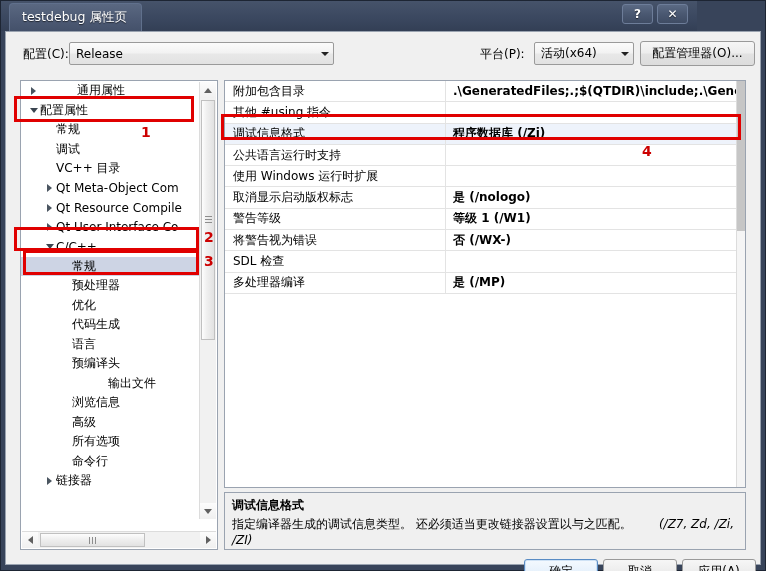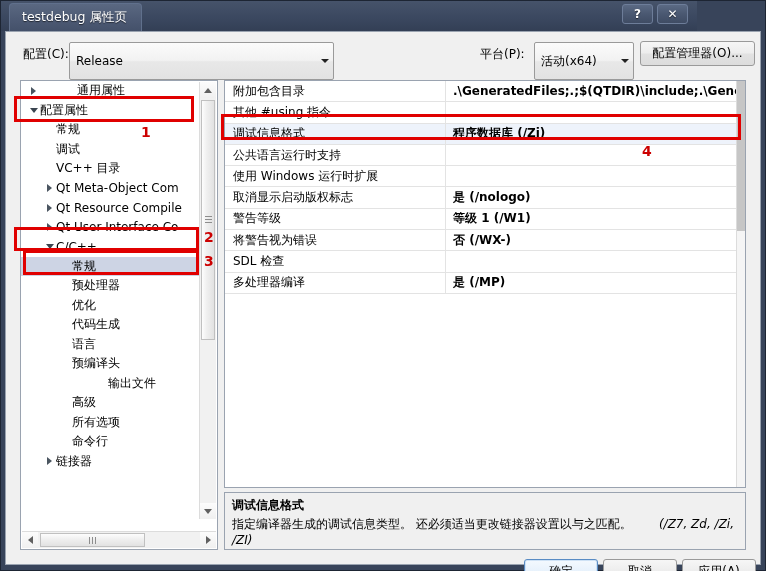--- a/index.html
+++ b/index.html
@@ -92,21 +92,21 @@
     color: #000;
     top: 14px;
     white-space: nowrap;
   }
   #lbl-config { left: 17px; }
   #lbl-platform { left: 474px; }
 
   .combo {
     position: absolute;
     top: 10px;
-    height: 38px;
+    height: 23px;
     background: linear-gradient(180deg, #fbfbfb 0%, #f2f2f2 48%, #e8e8e8 52%, #e2e2e2 100%);
     border: 1px solid #9a9a9a;
     border-radius: 2px;
     box-sizing: border-box;
     display: flex;
     align-items: center;
     cursor: default;
   }
   .combo .combo-text {
     padding-left: 6px;
@@ -517,20 +517,24 @@
           <div class="tree-item" style="padding-left: 38px; align-items: center;">
             <span class="tw"></span>
             <span class="tree-label">预编译头</span>
           </div>
           <div class="tree-item" style="padding-left: 38px; margin-left: 36px;">
             <span class="tw"></span>
             <span class="tree-label">输出文件</span>
           </div>
           <div class="tree-item" style="padding-left: 38px;">
             <span class="tw"></span>
+            <span class="tree-label">浏览信息</span>
+          </div>
+          <div class="tree-item" style="padding-left: 38px;">
+            <span class="tw"></span>
             <span class="tree-label">高级</span>
           </div>
           <div class="tree-item" style="padding-left: 38px;">
             <span class="tw"></span>
             <span class="tree-label">所有选项</span>
           </div>
           <div class="tree-item" style="padding-left: 38px;">
             <span class="tw"></span>
             <span class="tree-label">命令行</span>
           </div>

